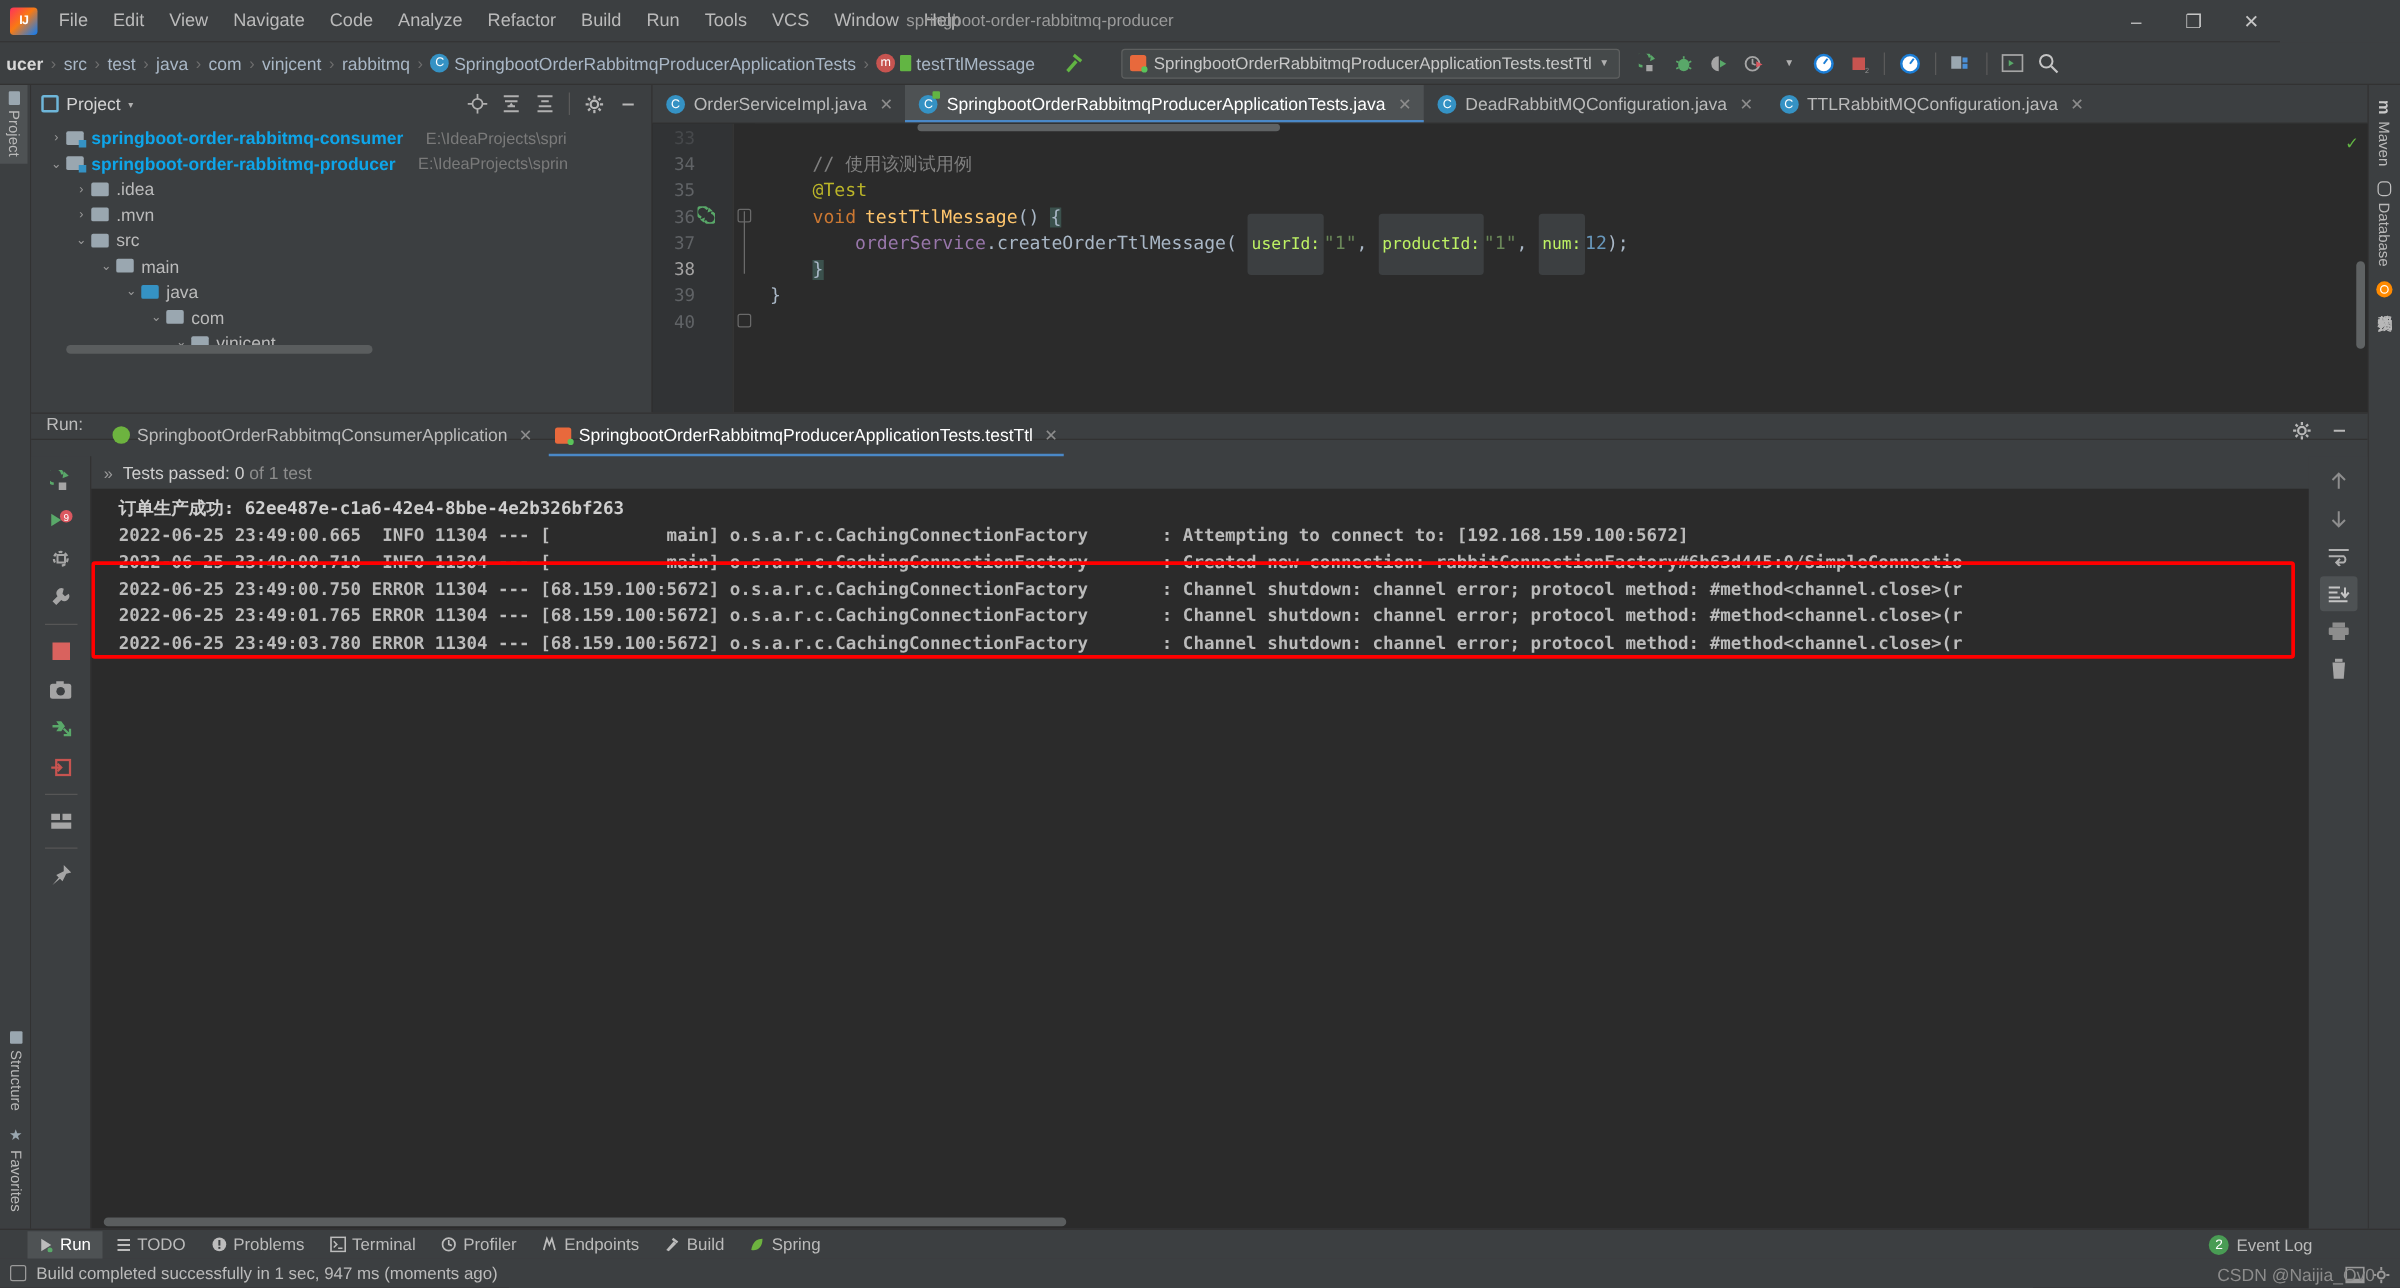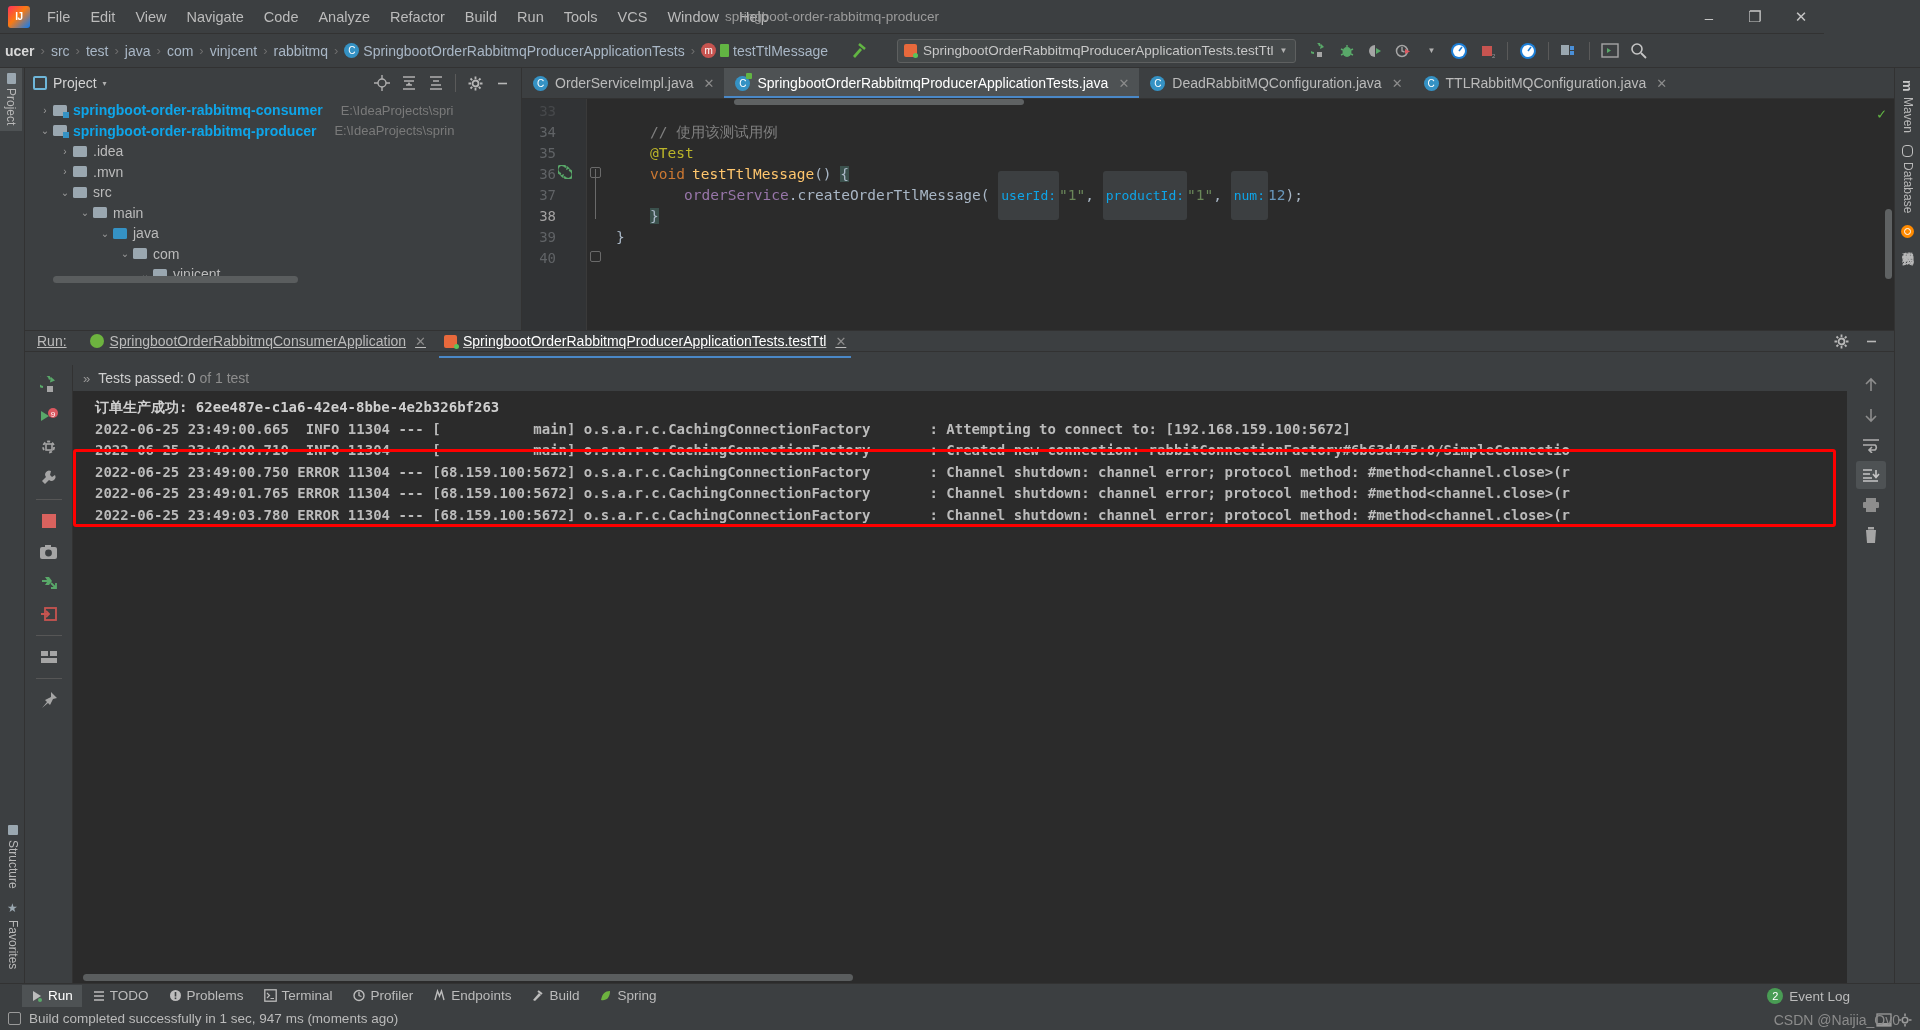--- a/index.html
+++ b/index.html
@@ -250,44 +250,43 @@
   .c-comment { color: #808080; }
   .c-anno { color: #bbb529; }
   .c-kw { color: #cc7832; }
   .c-method { color: #ffc66d; }
   .c-field { color: #9876aa; }
   .c-str { color: #6a8759; }
   .c-num { color: #6897bb; }
   .c-plain { color: #a9b7c6; }
   .c-brace-hl { background: #3b514d; color: #a9b7c6; }
   .hint {
-    background: #3c3f41; color: #0ea5e9; border-radius: 3px;
+    background: #3c3f41; color: #bef264; border-radius: 3px;
     padding: 17px 3px; font-size: 13px;
   }
   .ed-hscroll {
     position: absolute; left: 130px; top: 0px; width: 290px; height: 6px;
     background: #5f6263; border-radius: 3px;
   }
   .ed-vscroll {
     position: absolute; right: 2px; top: 110px; width: 7px; height: 70px;
     background: #5f6263; border-radius: 4px;
   }
   .ed-check {
     position: absolute; right: 8px; top: 6px; color: #62b543; font-size: 15px;
   }
 
   
   .run-window {
     position: absolute; left: 25px; top: 330px; right: 26px; bottom: 47px;
     background: #3c3f41; border-top: 1px solid #323232;
   }
   .run-header {
-    height: 21px; display: flex; align-items: center; padding-left: 12px;
+    height: 21px; display: flex; align-items: flex-start; padding-left: 12px;
     border-bottom: 1px solid #323232;
-    text-decoration: underline;
   }
   .run-label { font-size: 14px; color: #bbbbbb; margin-right: 14px; }
   .run-tab {
     display: flex; align-items: center; gap: 6px; font-size: 14px;
     color: #bbbbbb; padding: 0 9px; height: 34px; position: relative;
     white-space: nowrap;
   }
   .run-tab.active { color: #ffffff; }
   .run-tab.active::after {
     content: ""; position: absolute; left: 4px; right: 4px; bottom: 0;

